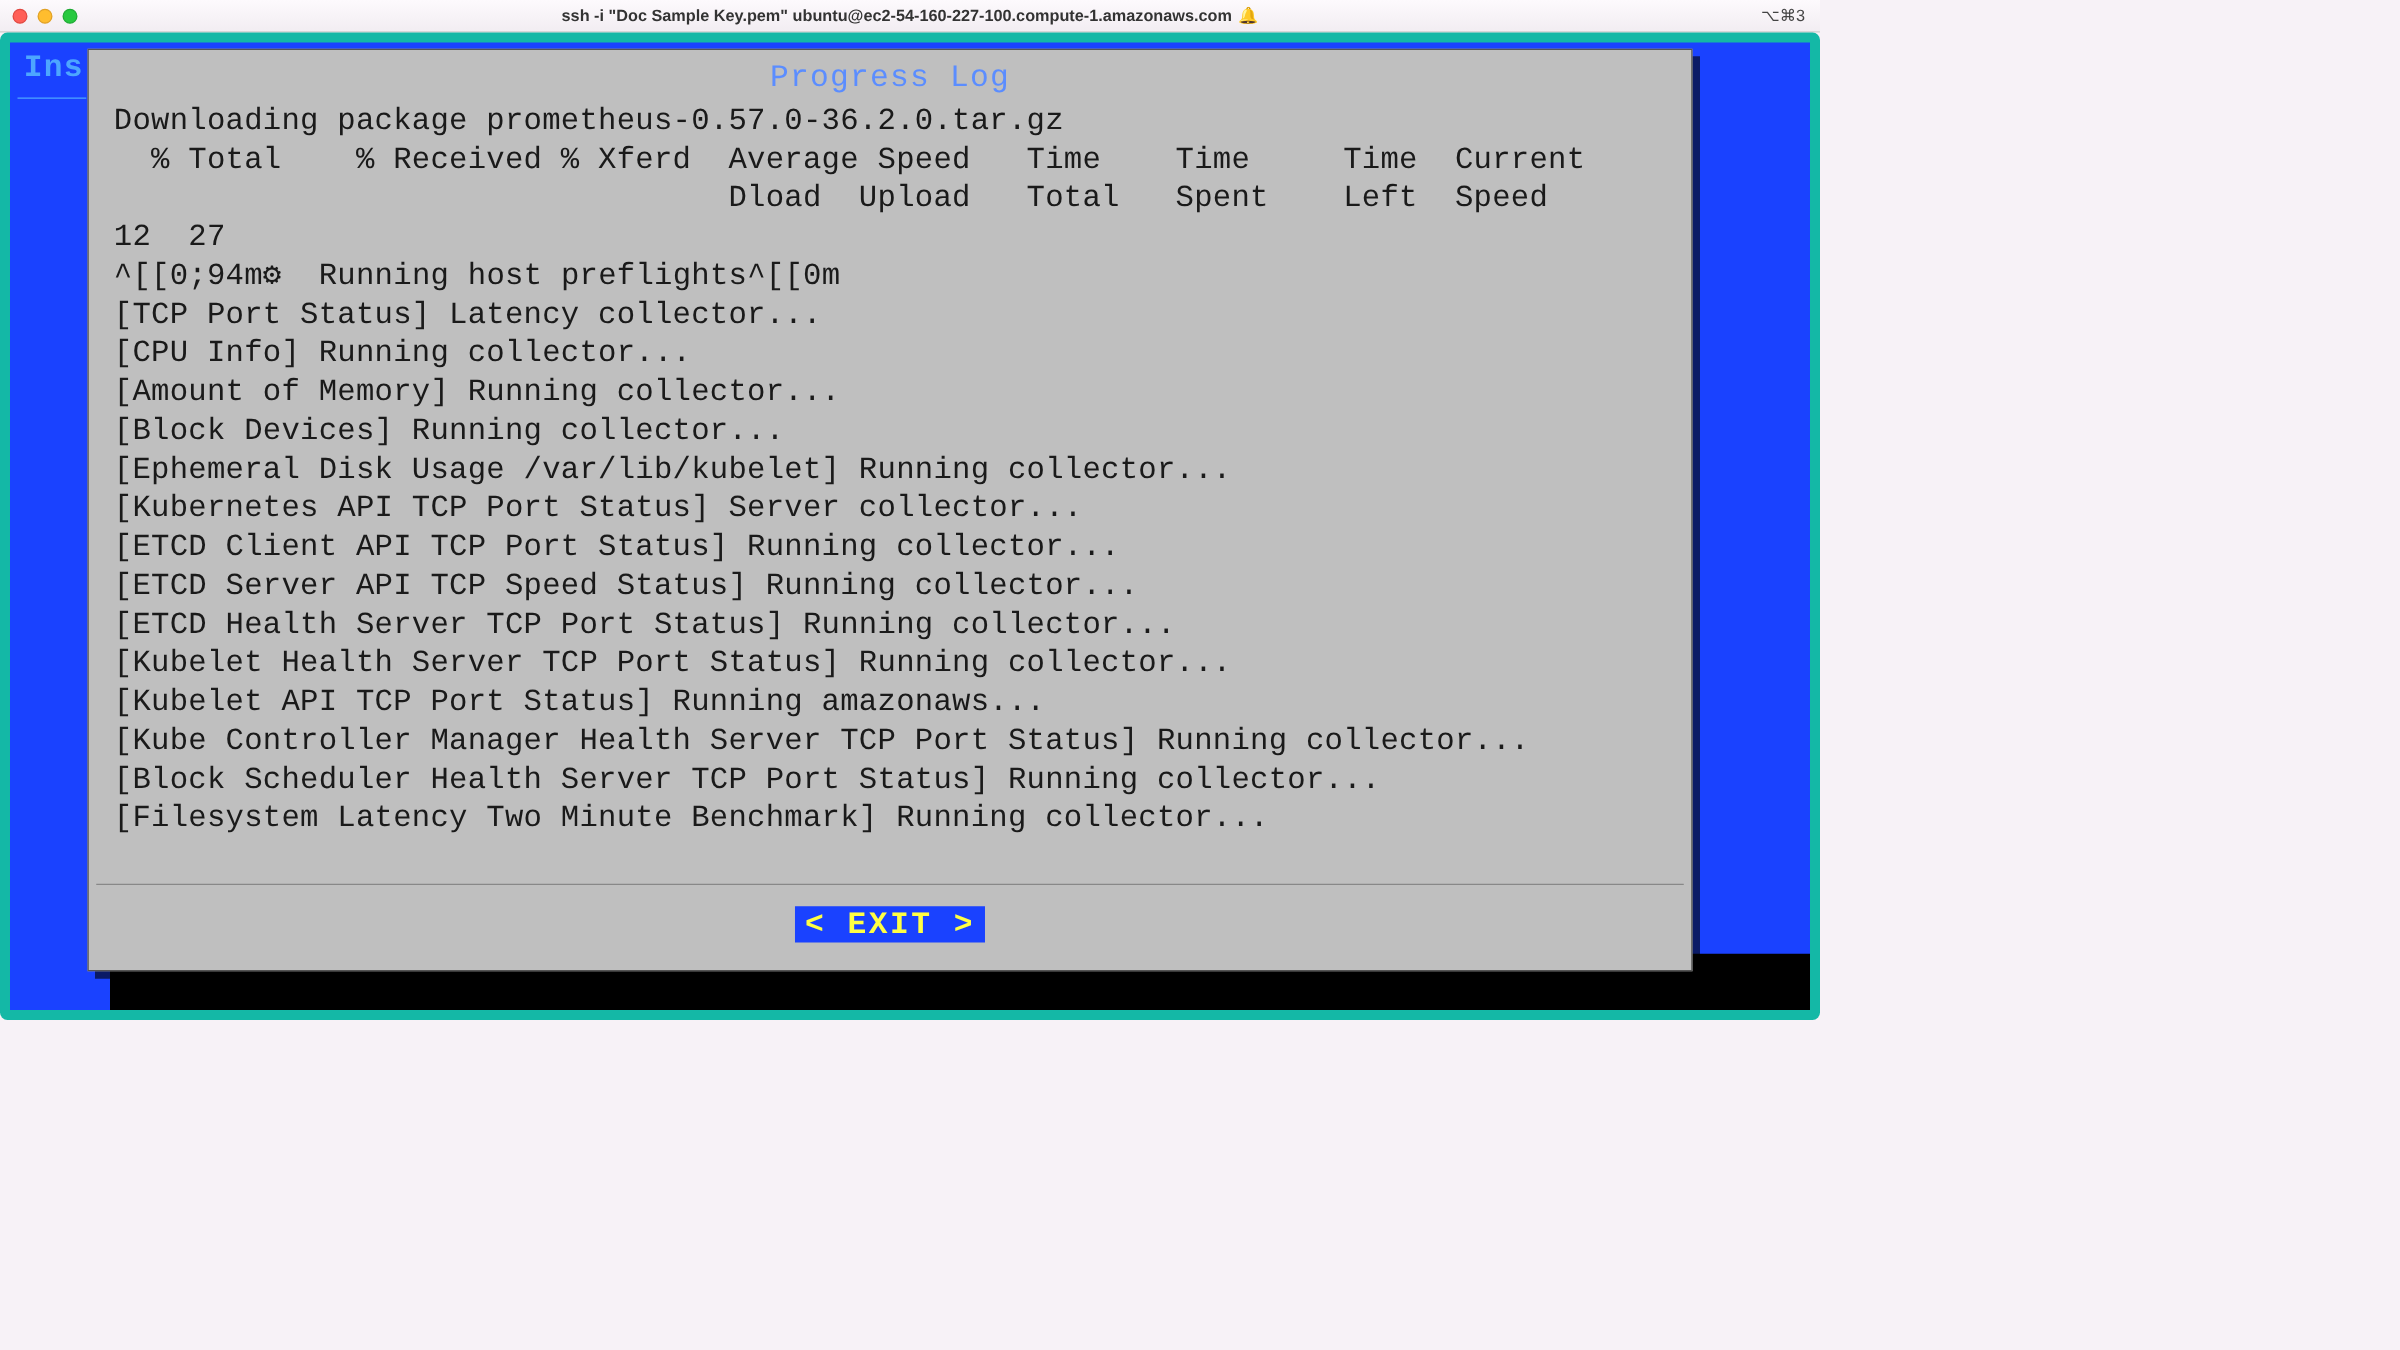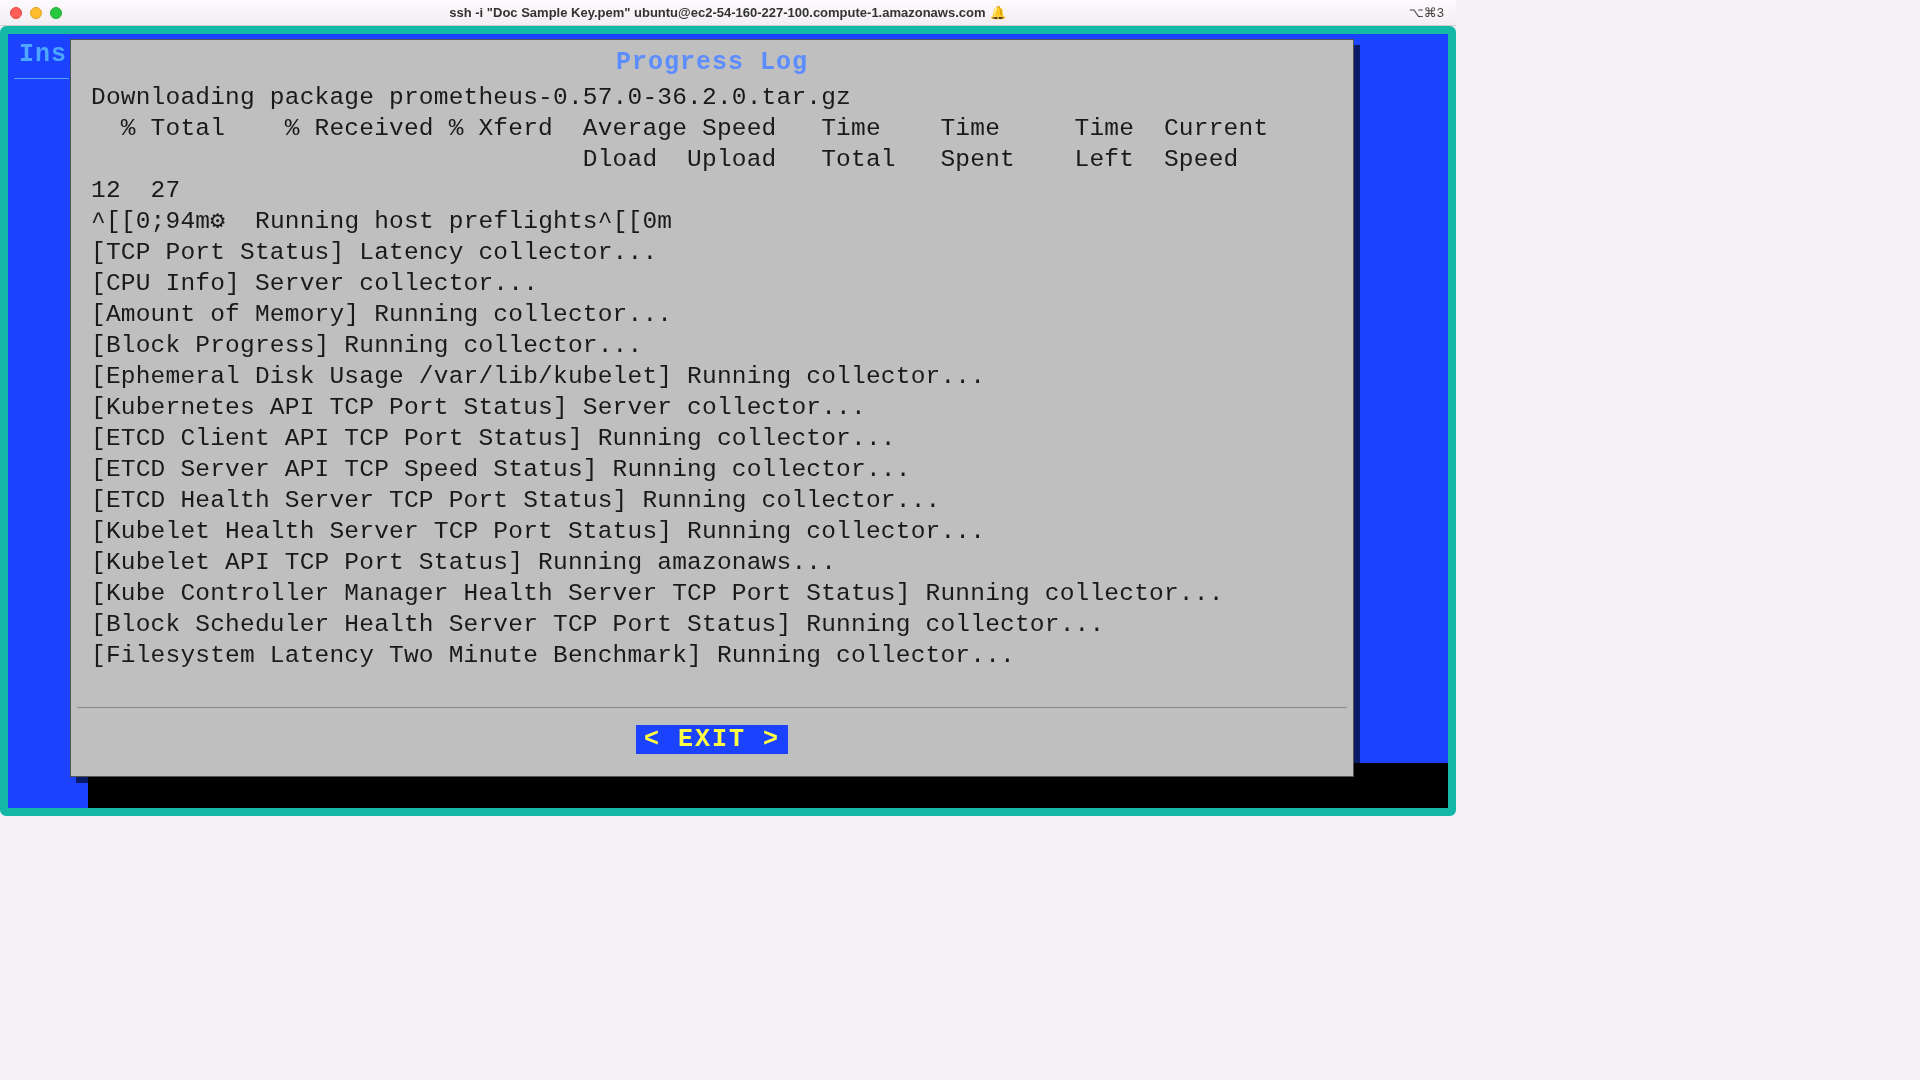--- a/index.html
+++ b/index.html
@@ -101,21 +101,21 @@
       left: 62px;
       width: 1284px;
       height: 738px;
       background: #bfbfbf;
       border: 1px solid #555;
       box-shadow: 6px 6px 0 rgba(0,0,0,0.6);
     }
     .dialog-title {
       text-align: center;
       font-size: 25px;
-      font-weight: bold;
+      font-weight: normal;
       color: #5b8dff;
       padding-top: 8px;
       letter-spacing: 1px;
     }
     .log-content {
       position: absolute;
       top: 42px;
       left: 20px;
       right: 20px;
       bottom: 90px;
@@ -177,23 +177,23 @@
 
   <div class="dialog">
     <div class="dialog-title">Progress Log</div>
 
     <div class="log-content"><span>Downloading package prometheus-0.57.0-36.2.0.tar.gz</span>
 <span>  % Total    % Received % Xferd  Average Speed   Time    Time     Time  Current</span>
 <span>                                 Dload  Upload   Total   Spent    Left  Speed</span>
 <span>12  27</span>
 <span>^[[0;94m</span><span class="gear">⚙</span><span>  Running host preflights^[[0m</span>
 <span>[TCP Port Status] Latency collector...</span>
-<span>[CPU Info] Server collector...</span>
+<span>[CPU Info] Running collector...</span>
 <span>[Amount of Memory] Running collector...</span>
-<span>[Block Progress] Running collector...</span>
+<span>[Block Devices] Running collector...</span>
 <span>[Ephemeral Disk Usage /var/lib/kubelet] Running collector...</span>
 <span>[Kubernetes API TCP Port Status] Server collector...</span>
 <span>[ETCD Client API TCP Port Status] Running collector...</span>
 <span>[ETCD Server API TCP Speed Status] Running collector...</span>
 <span>[ETCD Health Server TCP Port Status] Running collector...</span>
 <span>[Kubelet Health Server TCP Port Status] Running collector...</span>
 <span>[Kubelet API TCP Port Status] Running amazonaws...</span>
 <span>[Kube Controller Manager Health Server TCP Port Status] Running collector...</span>
 <span>[Block Scheduler Health Server TCP Port Status] Running collector...</span>
 <span>[Filesystem Latency Two Minute Benchmark] Running collector...</span></div>

